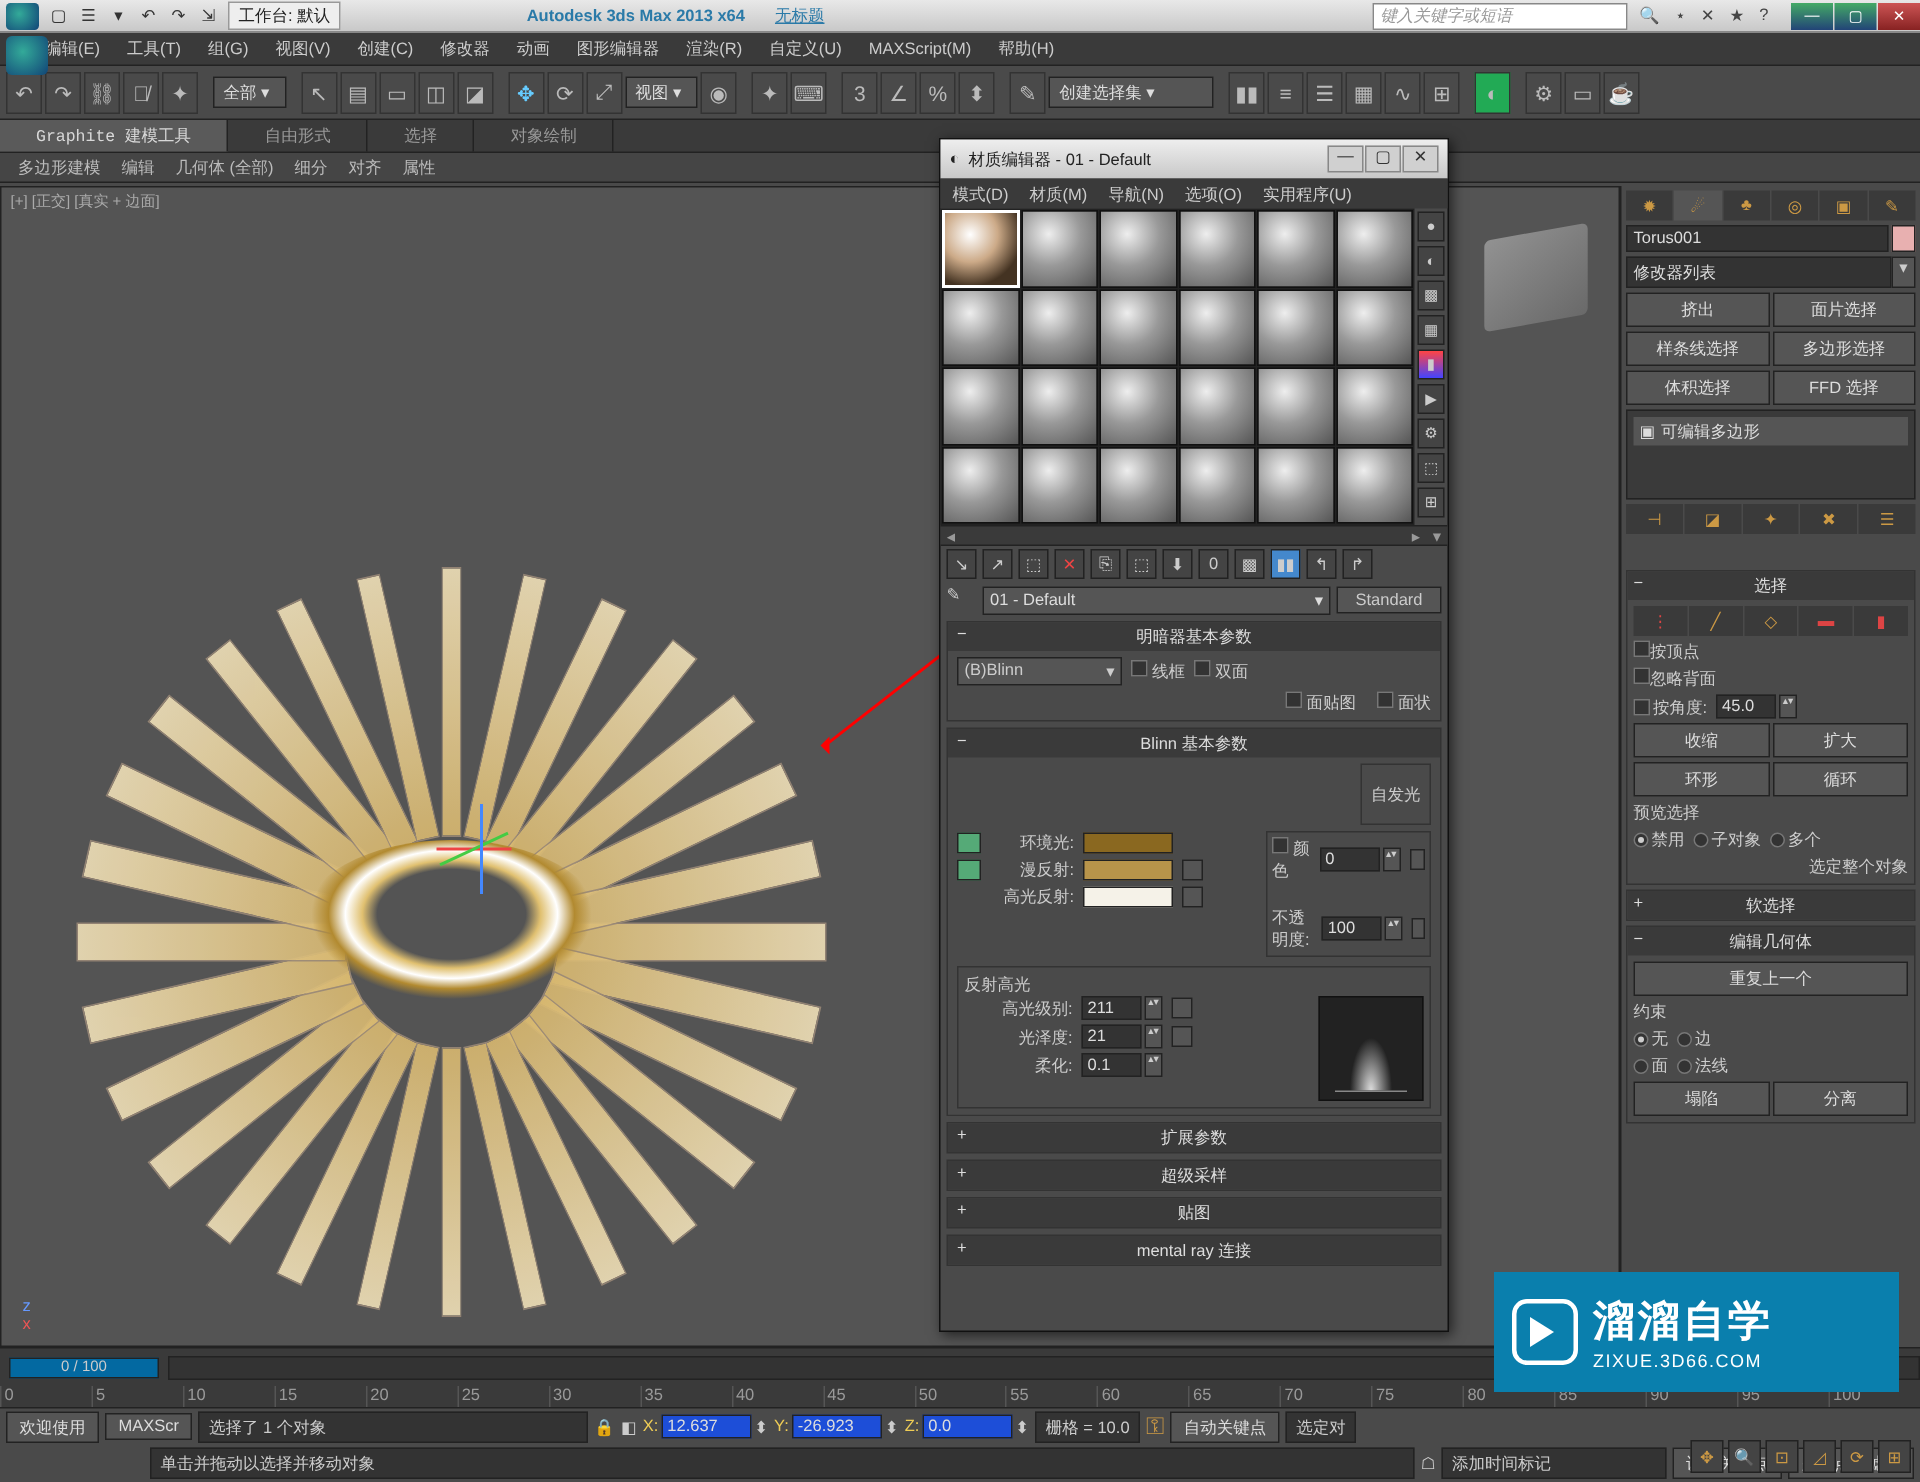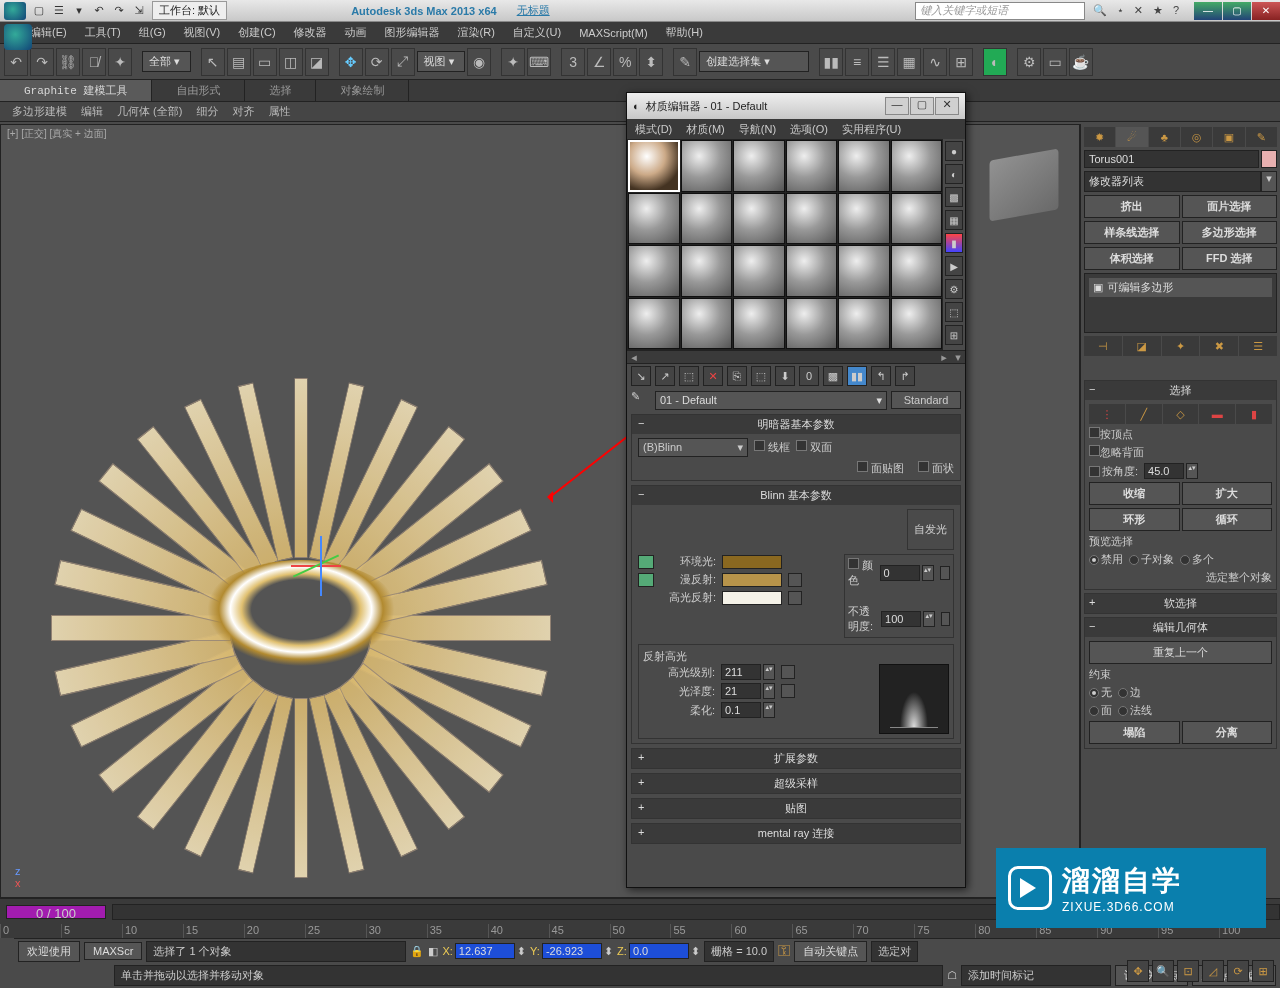--- a/index.html
+++ b/index.html
@@ -57,21 +57,21 @@
 
 
 .cmdpanel { width:200px; background:#4a4a4a; border-left:1px solid #222; display:flex; flex-direction:column; padding:3px; gap:3px; overflow:hidden; }
 .cp-tabs { display:flex; gap:1px; }
 .cp-tabs span { flex:1; height:20px; background:#3a3a3a; display:flex; align-items:center; justify-content:center; color:#c94; }
 .cp-tabs span.act { background:#555; }
 .cp-field { background:#333; border:1px solid #222; padding:2px 4px; color:#ddd; }
 .cp-dd { display:flex; }
 .cp-dd .cp-field { flex:1; }
 .cp-dd .ar { width:16px; background:#555; border:1px solid #222; text-align:center; }
-.cp-btnrow { display:flex; gap:2px;font-weight:bold; }
+.cp-btnrow { display:flex; gap:2px; }
 .cp-btn { flex:1; background:#555; border:1px solid #222; text-align:center; padding:3px 0; color:#ddd; }
 .cp-list { background:#3a3a3a; border:1px solid #222; height:60px; padding:4px; }
 .cp-li { background:#555; padding:2px 4px; color:#ddd; display:flex; align-items:center; gap:4px; }
 .cp-sep { height:16px; }
 .cp-section { background:#4a4a4a; border:1px solid #333; }
 .cp-sh { background:#3a3a3a; text-align:center; padding:2px; color:#ddd; position:relative; }
 .cp-sh .pm { position:absolute; left:4px; }
 .cp-body { padding:4px; display:flex; flex-direction:column; gap:3px; }
 .cp-sw { display:flex; gap:6px; align-items:center; }
 .cp-sw label { display:flex; align-items:center; gap:2px; color:#ccc; }
@@ -113,25 +113,25 @@
 .swatch { width:60px; height:14px; border:1px solid #222; }
 .sw-amb { background:#8a6820; }
 .sw-dif { background:#b8944a; }
 .sw-spc { background:#f5f2e8; }
 .sw-sm { width:14px; }
 .curve { width:70px; height:70px; background:#222; border:1px solid #111; margin-left:auto; position:relative; }
 .curve::before { content:""; position:absolute; left:10px; right:10px; bottom:5px; height:55px; border-bottom:1px solid #888; background:radial-gradient(ellipse 20px 50px at 50% 100%,#ddd,transparent 70%); }
 
 
 .timeline { position:absolute; left:0; right:0; bottom:64px; height:26px; background:#3a3a3a; display:flex; align-items:center; border-top:1px solid #222; }
-.tl-slider { width:100px; height:14px; background:#a21caf; border:1px solid #222; margin:0 6px; text-align:center; font-size:13px; color:#ccc; }
+.tl-slider { width:100px; height:14px; background:#0369a1; border:1px solid #222; margin:0 6px; text-align:center; font-size:10px; color:#ccc; }
 .tl-track { flex:1; height:16px; background:#333; border:1px solid #222; position:relative; }
 .tl-ticks { position:absolute; left:0; right:0; bottom:50px; height:14px; display:flex; color:#999; font-size:9px; background:#3a3a3a; }
 .tl-ticks span { flex:1; border-left:1px solid #555; padding-left:2px; }
-.statusbar { position:absolute; left:14px; right:0; bottom:0; height:50px; background:#4a4a4a; border-top:1px solid #222; display:flex; flex-direction:column; }
+.statusbar { position:absolute; left:0; right:0; bottom:0; height:50px; background:#4a4a4a; border-top:1px solid #222; display:flex; flex-direction:column; }
 .sb-row { flex:1; display:flex; align-items:center; padding:0 4px; gap:4px; }
 .sb-box { background:#333; border:1px solid #222; padding:2px 6px; color:#ccc; }
 .sb-tab { background:#555; border:1px solid #222; padding:2px 8px; color:#ddd; }
 .coord { display:flex; align-items:center; gap:2px; }
 .coord .l { color:#ec5; }
 .coord .v { width:60px; background:#1d4ed8; border:1px solid #222; padding:1px 3px; color:#ddd; }
 
 
 .watermark { position:absolute; right:14px; bottom:60px; width:270px; height:80px; background:#0a7fad; display:flex; align-items:center; color:#fff; padding:0 12px; gap:10px; }
 .watermark .play { width:44px; height:44px; border:3px solid #fff; border-radius:10px; display:flex; align-items:center; justify-content:center; }

